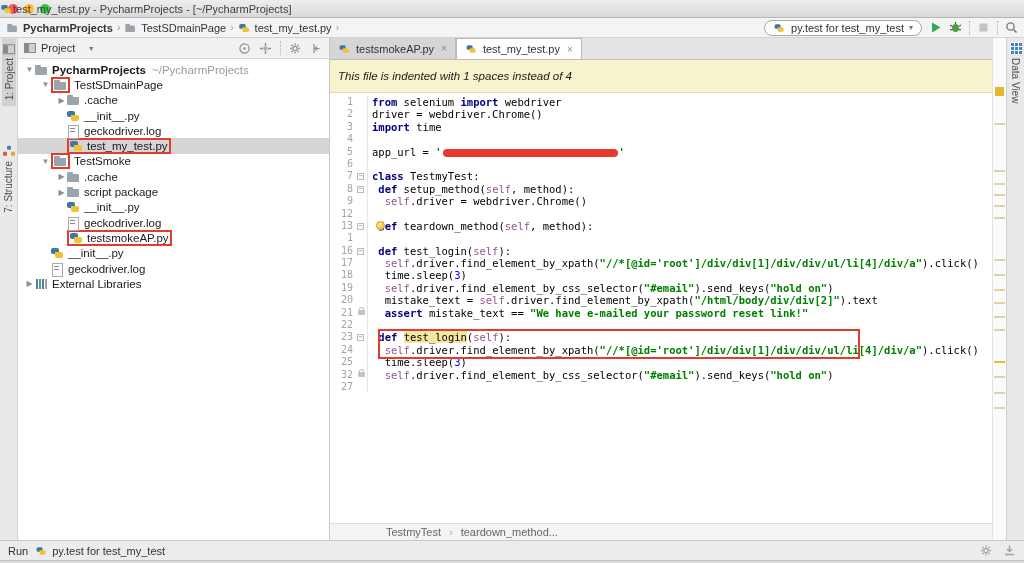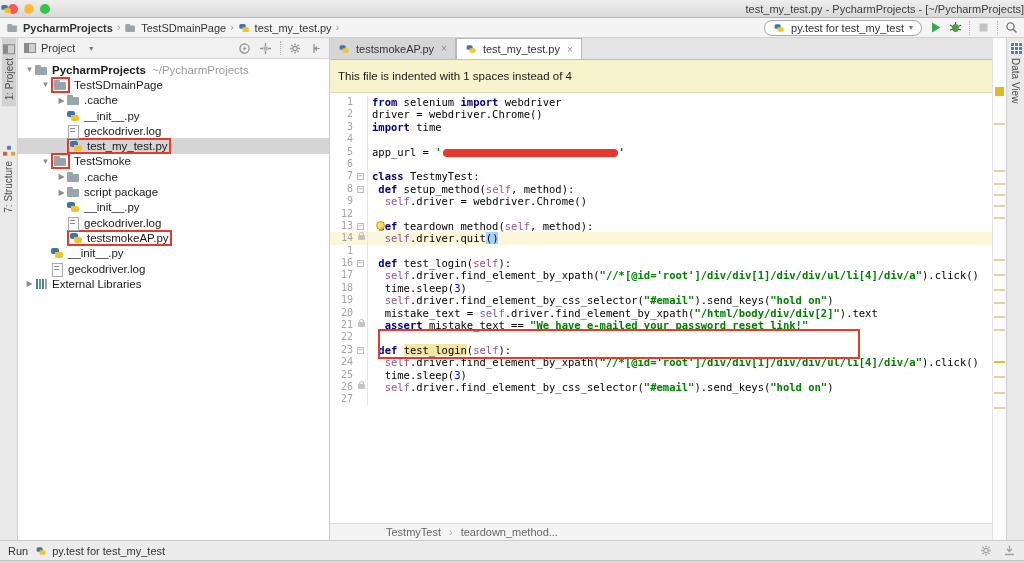--- a/index.html
+++ b/index.html
@@ -1,20 +1,20 @@
 <!DOCTYPE html>
 <html><head>
 <meta charset="utf-8">
 <style>
   * { margin:0; padding:0; box-sizing:border-box; }
   html,body { width:1024px; height:563px; overflow:hidden; font-family:"Liberation Sans",sans-serif; background:#ececec; }
   .titlebar { height:18px; background:linear-gradient(#eeeeee,#d9d9d9); border-bottom:1px solid #b6b6b6; display:flex; align-items:center; position:relative; }
   .lights { display:flex; gap:6px; margin-left:8px; }
   .light { width:10px; height:10px; border-radius:50%; }
-  .title-center { position:absolute; left:0; right:0; text-align:center; font-size:11px; color:#3c3c3c; display:flex; justify-content:space-between; align-items:center; }
+  .title-center { position:absolute; left:0; right:0; text-align:center; font-size:11px; color:#3c3c3c; display:flex; justify-content:flex-start; align-items:center; }
   .navbar { height:20px; background:#f4f4f4; border-bottom:1px solid #d2d2d2; display:flex; align-items:center; padding:0 6px; font-size:11px; color:#333; }
   .crumb { display:flex; align-items:center; gap:4px; }
   .crumb-sep { color:#9a9a9a; margin:0 4px; font-size:10px; }
   .navbar-right { margin-left:auto; display:flex; align-items:center; gap:7px; }
   .runcombo { display:flex; align-items:center; gap:5px; background:#fdfdfd; border:1px solid #a9a9a9; border-radius:10px; padding:1px 8px; height:16px; font-size:11px; color:#333; }
   .combo-arrow { font-size:8px; color:#777; }
   .vsep { width:1px; height:14px; border-left:1px dotted #b5b5b5; }
 
   .main { display:flex; height:502px; }
   .side-bar { width:18px; background:#e9e9e9; display:flex; flex-direction:column; align-items:center; font-size:10px; color:#4c4c4c; }
@@ -49,21 +49,21 @@
   .fi-log::after { content:""; position:absolute; left:3px; top:3px; width:5px; height:5px; background:repeating-linear-gradient(#888 0 1px,transparent 1px 3px); }
   .fi-png::before { content:""; position:absolute; left:0; top:1px; width:11px; height:10px; background:#e9f2e4; border:1px solid #9fb59a; }
   .fi-png::after { content:""; position:absolute; left:2px; top:5px; width:7px; height:4px; background:#6aa157; clip-path:polygon(0 100%,35% 0,60% 70%,78% 30%,100% 100%); }
   .fi-lib::before { content:""; position:absolute; left:1px; top:1px; width:2px; height:10px; background:#4d7fb3; box-shadow:3px 0 0 #58a364, 6px 0 0 #4d7fb3, 9px 0 0 #9aa4ac; }
 
   .editor-col { flex:1; display:flex; flex-direction:column; min-width:0; background:#fff; }
   .tabbar { height:22px; background:#e4e4e4; border-bottom:1px solid #bdbdbd; display:flex; align-items:flex-end; }
   .tab { height:21px; display:flex; align-items:center; gap:5px; font-size:11px; color:#333; padding:0 8px; background:#d6d6d6; border-right:1px solid #b9b9b9; }
   .tab.active { background:#fff; border-top:1px solid #b9b9b9; border-left:1px solid #b9b9b9; }
   .tab .x { color:#8d8d8d; font-size:10px; margin-left:2px; }
-  .banner { height:23px; background:#f6f3cd; border-bottom:1px solid #e0dcb0; display:flex; align-items:center; padding:16px 8px; font-size:11.5px; color:#1a1a1a; }
+  .banner { height:23px; background:#f6f3cd; border-bottom:1px solid #e0dcb0; display:flex; align-items:center; padding:16px 8px; font-size:11.5px; color:#1a1a1a;font-style:italic; }
   .banner .blinks { margin-left:auto; display:flex; gap:14px; }
   .blink { color:#1f55c4; text-decoration:underline; cursor:pointer; }
 
   .code { flex:1; position:relative; font-family:"DejaVu Sans Mono",monospace; font-size:10.5px; overflow:hidden; padding-top:3px; }
   .cline { height:12.4px; line-height:12.4px; display:flex; align-items:center; white-space:pre; position:relative; }
   .cline.caret { background:#fcf6da; }
   .lnum { width:26px; flex:none; text-align:right; color:#a4a4a4; padding-right:3px; font-size:10px; }
   .lmark { width:12px; flex:none; position:relative; height:100%; border-right:1px solid #e6e6e6; }
   .fold { position:absolute; left:1px; top:3px; width:7px; height:7px; border:1px solid #bdbdbd; background:#fafafa; color:#8a8a8a; font-size:7px; line-height:5px; text-align:center; }
   .lock { position:absolute; left:2px; top:3px; width:7px; height:5px; background:#c3c3c3; border-radius:1px; }
@@ -330,33 +330,32 @@
         <div class="cline"><span class="lnum">2</span><span class="lmark"></span><span class="ctext"><span class="">driver = webdriver.Chrome()</span></span></div>
         <div class="cline"><span class="lnum">3</span><span class="lmark"></span><span class="ctext"><span class="t-k">import</span><span class=""> time</span></span></div>
         <div class="cline"><span class="lnum">4</span><span class="lmark"></span><span class="ctext"></span></div>
         <div class="cline"><span class="lnum">5</span><span class="lmark"></span><span class="ctext"><span class="">app_url = </span><span class="t-s">'</span><span class="t-redact" style="width: 175px;"></span><span class="t-s">'</span></span></div>
         <div class="cline"><span class="lnum">6</span><span class="lmark"></span><span class="ctext"></span></div>
         <div class="cline"><span class="lnum">7</span><span class="lmark"><span class="fold">−</span></span><span class="ctext"><span class="t-k">class</span><span class=""> TestmyTest:</span></span></div>
         <div class="cline"><span class="lnum">8</span><span class="lmark"><span class="fold">−</span></span><span class="ctext"><span class=""> </span><span class="t-k">def</span><span class=""> setup_method(</span><span class="t-sf">self</span><span class="">, method):</span></span></div>
         <div class="cline"><span class="lnum">9</span><span class="lmark"></span><span class="ctext"><span class="">  </span><span class="t-sf">self</span><span class="">.driver = webdriver.Chrome()</span></span></div>
         <div class="cline"><span class="lnum">12</span><span class="lmark"></span><span class="ctext"></span></div>
         <div class="cline"><span class="bulb"></span><span class="lnum">13</span><span class="lmark"><span class="fold">−</span></span><span class="ctext"><span class=""> </span><span class="t-k">def</span><span class=""> teardown_method(</span><span class="t-sf">self</span><span class="">, method):</span></span></div>
-        <div class="cline caret"><span class="lnum">14</span><span class="lmark"><span class="lock"></span></span><span class="ctext"><span class="">  </span><span class="t-sf">self</span><span class="">.driver.quit</span><span class="t-hl">()</span></span></div>
         <div class="cline"><span class="lnum">1</span><span class="lmark"></span><span class="ctext"></span></div>
         <div class="cline"><span class="lnum">16</span><span class="lmark"><span class="fold">−</span></span><span class="ctext"><span class=""> </span><span class="t-k">def</span><span class=""> test_login(</span><span class="t-sf">self</span><span class="">):</span></span></div>
         <div class="cline"><span class="lnum">17</span><span class="lmark"></span><span class="ctext"><span class="">  </span><span class="t-sf">self</span><span class="">.driver.find_element_by_xpath(</span><span class="t-s">"//*[@id='root']/div/div[1]/div/div/ul/li[4]/div/a"</span><span class="">).click()</span></span></div>
         <div class="cline"><span class="lnum">18</span><span class="lmark"></span><span class="ctext"><span class="">  time.sleep(</span><span class="t-n">3</span><span class="">)</span></span></div>
         <div class="cline"><span class="lnum">19</span><span class="lmark"></span><span class="ctext"><span class="">  </span><span class="t-sf">self</span><span class="">.driver.find_element_by_css_selector(</span><span class="t-s">"#email"</span><span class="">).send_keys(</span><span class="t-s">"hold on"</span><span class="">)</span></span></div>
         <div class="cline"><span class="lnum">20</span><span class="lmark"></span><span class="ctext"><span class="">  mistake_text = </span><span class="t-sf">self</span><span class="">.driver.find_element_by_xpath(</span><span class="t-s">"/html/body/div/div[2]"</span><span class="">).text</span></span></div>
         <div class="cline"><span class="lnum">21</span><span class="lmark"><span class="lock"></span></span><span class="ctext"><span class="">  </span><span class="t-k">assert</span><span class=""> mistake_text == </span><span class="t-s">"We have e-mailed your password reset link!"</span></span></div>
         <div class="cline"><span class="lnum">22</span><span class="lmark"></span><span class="ctext"></span></div>
         <div class="cline"><span class="lnum">23</span><span class="lmark"><span class="fold">−</span></span><span class="ctext"><span class=""> </span><span class="t-k">def</span><span class=""> </span><span class="t-dup">test_login</span><span class="">(</span><span class="t-sf">self</span><span class="">):</span></span></div>
         <div class="cline"><span class="lnum">24</span><span class="lmark"></span><span class="ctext"><span class="">  </span><span class="t-sf">self</span><span class="">.driver.find_element_by_xpath(</span><span class="t-s">"//*[@id='root']/div/div[1]/div/div/ul/li[4]/div/a"</span><span class="">).click()</span></span></div>
         <div class="cline"><span class="lnum">25</span><span class="lmark"></span><span class="ctext"><span class="">  time.sleep(</span><span class="t-n">3</span><span class="">)</span></span></div>
-        <div class="cline"><span class="lnum">26</span><span class="lmark"><span class="lock"></span></span><span class="ctext"><span class="">  </span><span class="t-sf">self</span><span class="">.driver.find_element_by_css_selector(</span><span class="t-s">"#email"</span><span class="">).send_keys(</span><span class="t-s">"hold on"</span><span class="">)</span></span></div>
+        <div class="cline"><span class="lnum">32</span><span class="lmark"><span class="lock"></span></span><span class="ctext"><span class="">  </span><span class="t-sf">self</span><span class="">.driver.find_element_by_css_selector(</span><span class="t-s">"#email"</span><span class="">).send_keys(</span><span class="t-s">"hold on"</span><span class="">)</span></span></div>
         <div class="cline"><span class="lnum">27</span><span class="lmark"></span><span class="ctext"></span></div>
         <div class="ed-redbox" style="top: 235.6px; height: 30.8px; left: 48px; width: 482px;"></div>
       </div>
     <div class="ed-crumb" id="edcrumb">
         <span>TestmyTest</span>
         <span style="color: rgb(170, 170, 170);">›</span>
         <span>teardown_method...</span>
       </div>
   </div>
 

